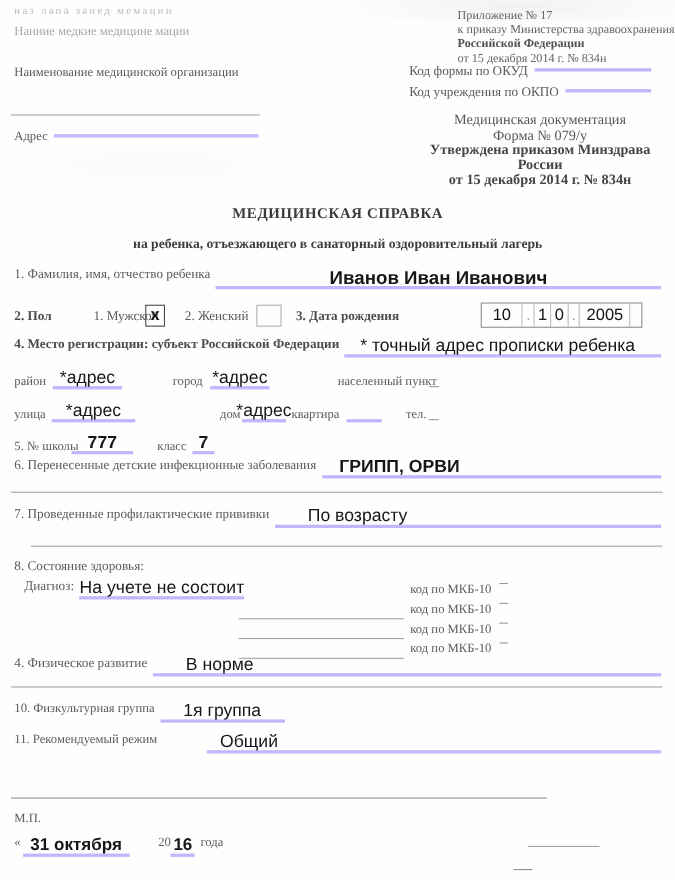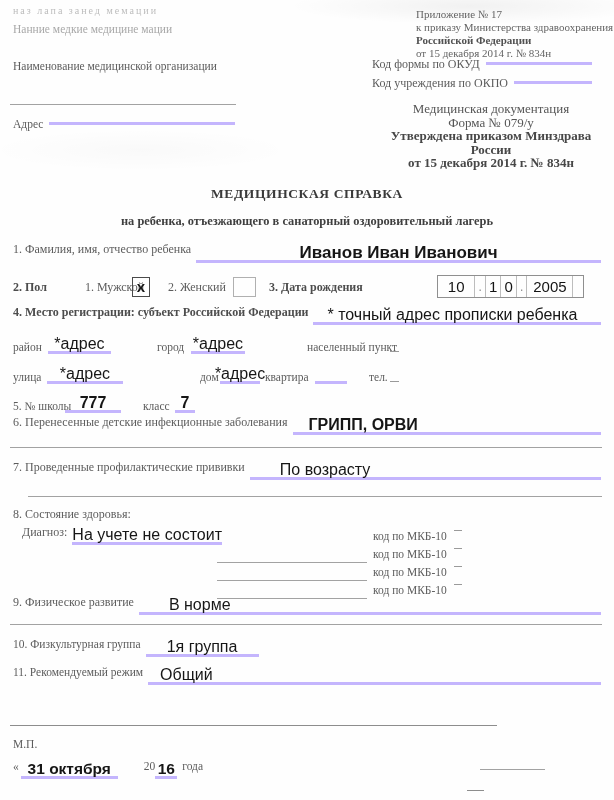--- a/index.html
+++ b/index.html
@@ -196,35 +196,35 @@
     <span class="lbl sm">код по МКБ-10</span>
     <span class="dash" style="width:8px; margin-left:7px; margin-bottom:2px;"></span>
   </div>
   <div class="line" style="left:217px; top:588px; width:150px; height:10px;"></div>
   <div class="r" style="left:373px; top:584px;">
     <span class="lbl sm">код по МКБ-10</span>
     <span class="dash" style="width:8px; margin-left:7px; margin-bottom:2px;"></span>
   </div>
 
   <div class="r" style="left:13px; top:596px; width:588px;">
-    <span class="lbl">9. Физическое развитие</span>
+    <span class="lbl">4. Физическое развитие</span>
     <span class="fill left" style="flex:1; margin-left:5px; padding-left:30px;">
       <span class="val">В норме</span>
     </span>
   </div>
   <div class="line" style="left:10px; top:615px; width:592px; height:9px;"></div>
 
   <div class="r" style="left:13px; top:638px;">
     <span class="lbl sm">10. Физкультурная группа</span>
     <span class="fill" style="width:113px; margin-left:5px;">
       <span class="val">1я группа</span>
     </span>
   </div>
 
-  <div class="r" style="left:13px; top:666px; width:588px;">
+  <div class="r" style="left:13px; top:666px; width:588px;gap:40px;">
     <span class="lbl sm">11. Рекомендуемый режим</span>
     <span class="fill left" style="flex:1; margin-left:5px; padding-left:12px;">
       <span class="val">Общий</span>
     </span>
   </div>
 
   <div class="line" style="left:10px; top:716px; width:487px; height:9px; border-color:#8d8d8d;"></div>
 
   <div class="abs lbl sm" style="left:13px; top:738px;">М.П.</div>
 

